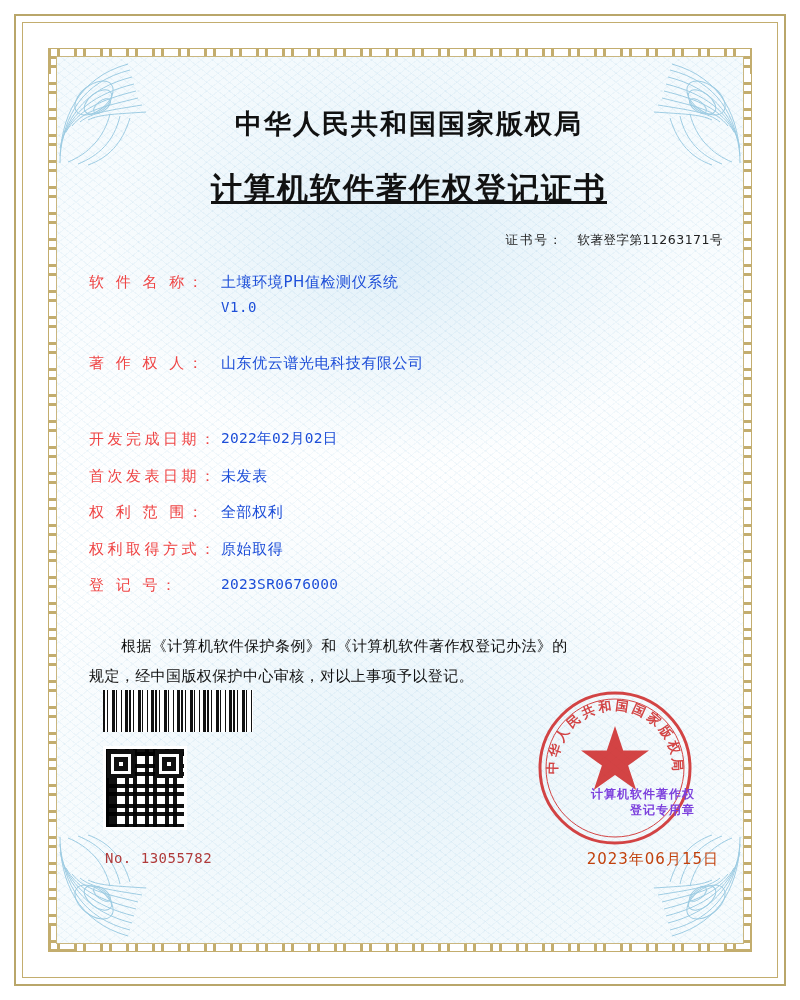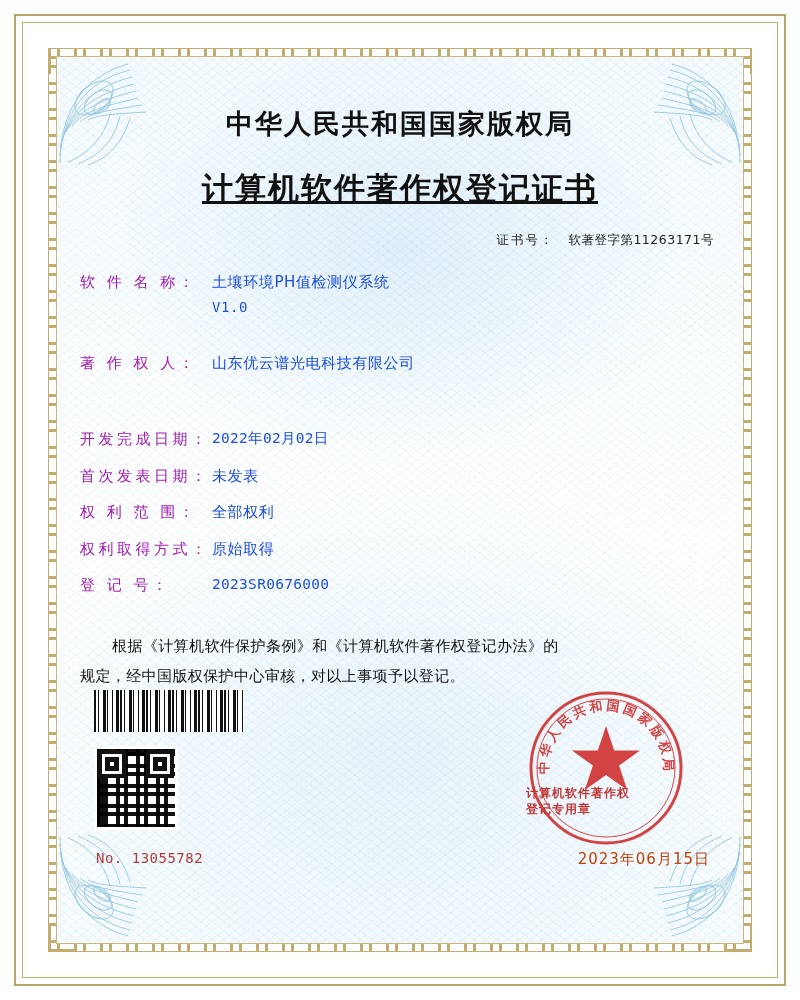--- a/index.html
+++ b/index.html
@@ -119,21 +119,21 @@
     inset: 0;
     background:
       repeating-linear-gradient(38deg, rgba(140,190,220,0.10) 0 1px, transparent 1px 7px),
       repeating-linear-gradient(-38deg, rgba(140,190,220,0.09) 0 1px, transparent 1px 7px);
     mix-blend-mode: multiply;
   }
 
   
   .content {
     position: absolute;
-    left: 80px;
+    left: 89px;
     top: 70px;
     width: 640px;
     height: 860px;
     color: #1a1a1a;
   }
 
   .title-issuer {
     text-align: center;
     font-family: "DejaVu Serif", "Liberation Serif", serif;
     font-size: 27px;
@@ -170,21 +170,21 @@
     display: flex;
     align-items: flex-start;
     margin-top: 14px;
     font-size: 15px;
     line-height: 1.5;
   }
   .field-label {
     width: 132px;
     flex: 0 0 132px;
     letter-spacing: 3.5px;
-    color: #a21caf;
+    color: #ef4444;
     font-family: "DejaVu Sans", "Liberation Sans", sans-serif;
   }
   .field-value {
     flex: 1;
     color: #1d4ed8;
     letter-spacing: 0.6px;
   }
   .field-value .second-line {
     display: block;
     margin-top: 3px;
@@ -276,23 +276,23 @@
     position: absolute;
     right: 34px;
     top: 618px;
     width: 160px;
     height: 160px;
     opacity: 0.88;
   }
   .seal-text-top, .seal-text-bottom {
     position: absolute;
     width: 100%;
-    text-align: left;
-    color: #b91c1c;
-    font-family: Liberation Mono, monospace;
+    text-align: right;
+    color: #6d28d9;
+    font-family: Liberation Sans, sans-serif;
   }
   .seal-text-bottom {
     top: 98px;
     font-size: 12px;
     line-height: 1.35;
     font-weight: bold;
     letter-spacing: 1px;
   }
 </style>
 </head>

